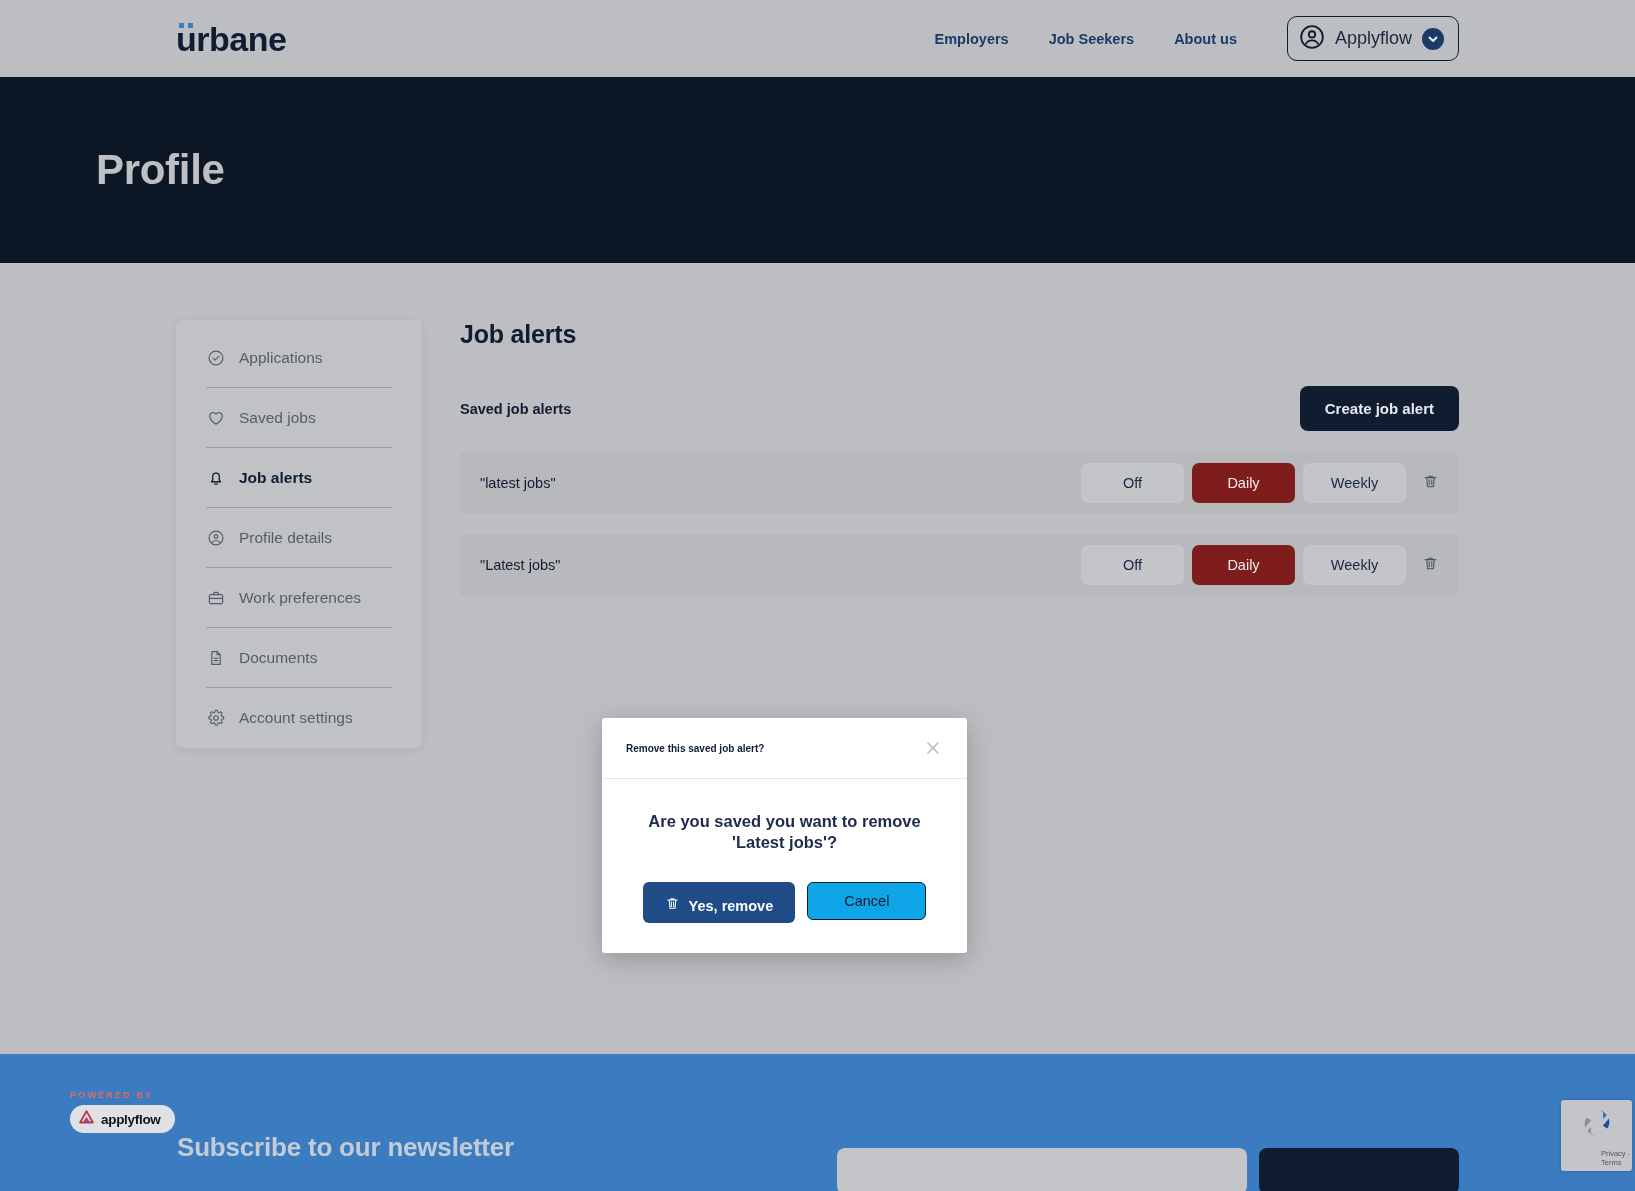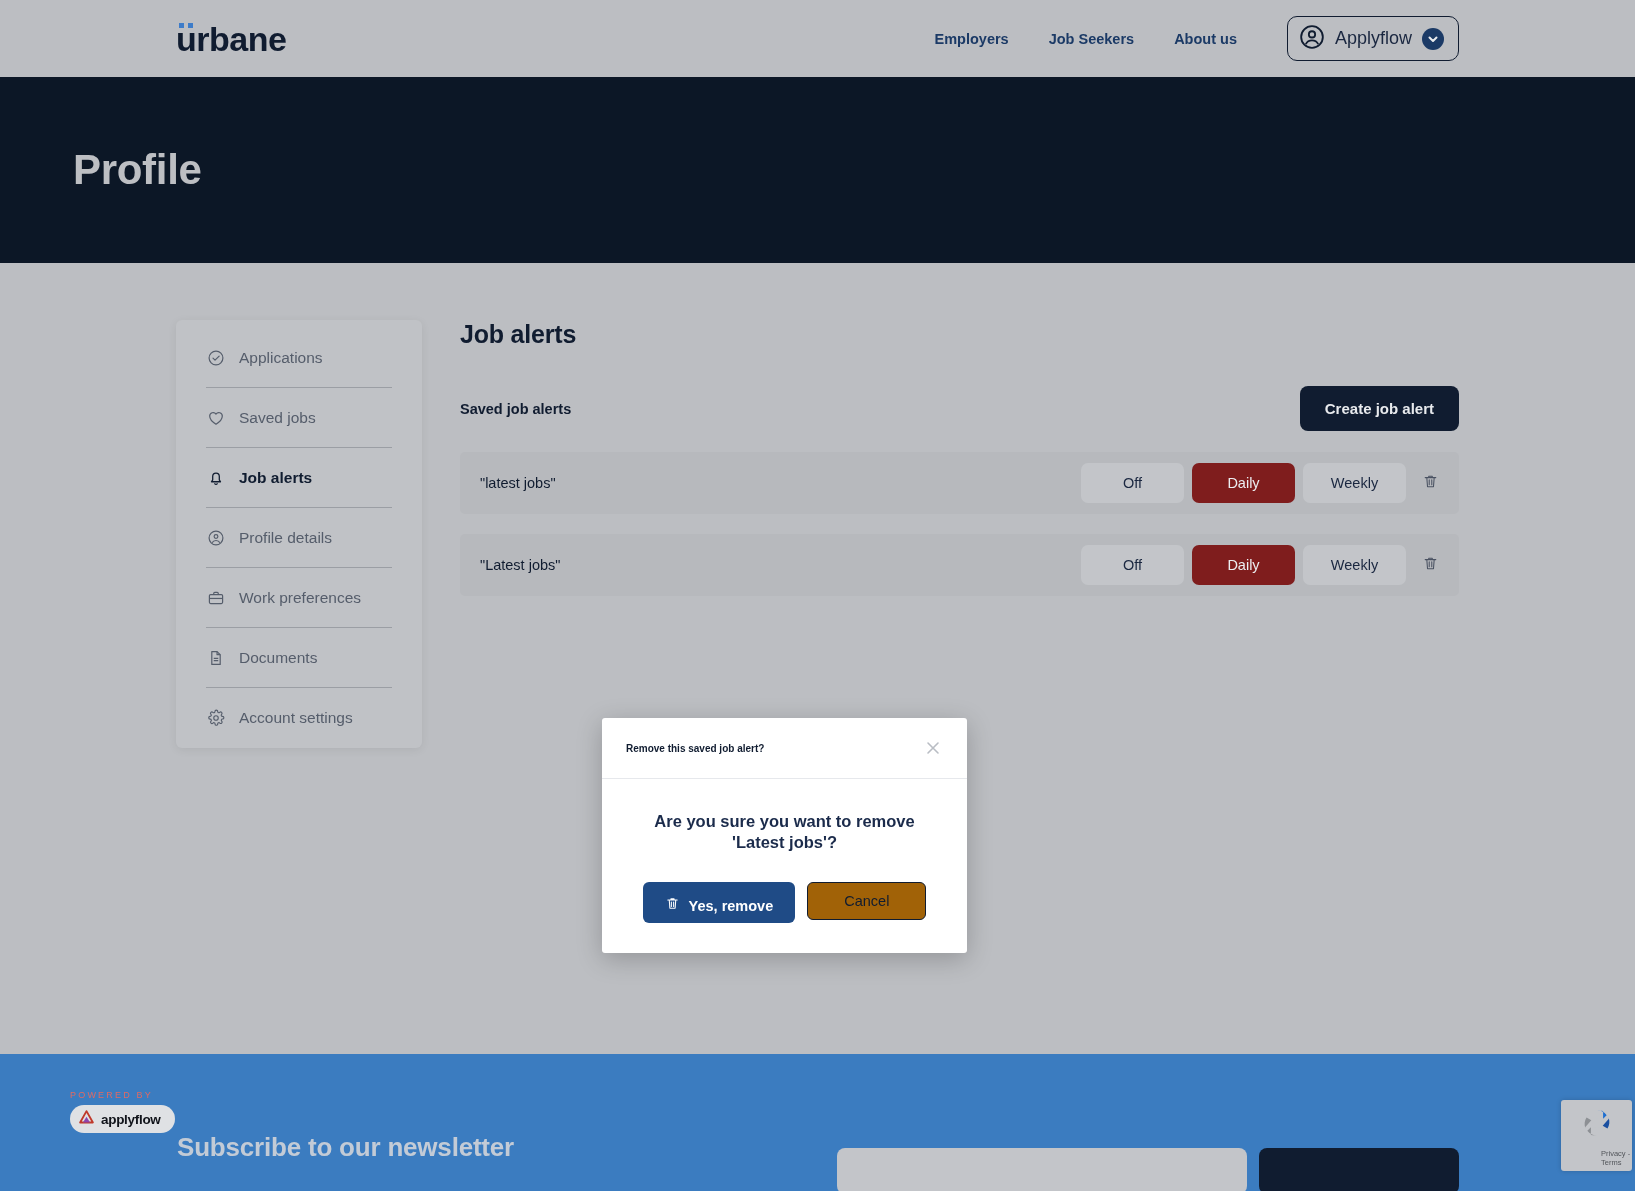--- a/index.html
+++ b/index.html
@@ -69,21 +69,21 @@
     border-radius: 50%;
     background: #1b3a66;
     display: flex; align-items: center; justify-content: center;
   }
   .chev svg { display: block; }
 
   
   .hero {
     height: 186px;
     background: #0c1726;
-    padding: 0 73px;
+    padding: 0 96px;
     display: flex;
     align-items: center;
   }
   .hero h1 {
     font-size: 42px;
     font-weight: 700;
     color: #bdbfc3;
     letter-spacing: -0.3px;
   }
 
@@ -258,21 +258,21 @@
     border-radius: 6px;
     font-size: 14.5px;
     font-weight: 700;
     padding: 9px 22px;
     height: 41px;
     display: flex; align-items: flex-end; gap: 9px;
     cursor: pointer;
     font-family: inherit;
   }
   .btn-cancel {
-    background: #a16207;
+    background: #0ea5e9;
     color: #101c30;
     border: 1.5px solid #101c30;
     border-radius: 6px;
     font-size: 14.5px;
     font-weight: 400;
     padding: 0 36px;
     height: 38px;
     cursor: pointer;
     font-family: inherit;
   }
@@ -289,21 +289,21 @@
     align-items: center;
   }
   .powered {
     position: absolute;
     left: 70px; top: 1090px;
     z-index: 5;
   }
   .powered .pb-label {
     font-size: 9px;
     letter-spacing: 2.2px;
-    font-weight: 400;
+    font-weight: 700;
     color: #e06a63;
     margin-bottom: 5px;
   }
   .af-badge {
     background: #dfe1e4;
     border-radius: 14px;
     height: 28px;
     display: inline-flex;
     align-items: center;
     gap: 6px;
@@ -534,21 +534,21 @@
       <span class="m-title">Remove this saved job alert?</span>
       <button class="modal-close">
         <span>
           <svg width="20" height="20" viewBox="0 0 20 20" fill="none" stroke="currentColor" stroke-width="1.6" stroke-linecap="round">
               <path d="M5 5l10 10M15 5L5 15"></path>
             </svg>
         </span>
       </button>
     </div>
     <div class="modal-body">
-      <p class="m-msg">Are you sure you want to remove 'Latest jobs'?</p>
+      <p class="m-msg">Are you saved you want to remove 'Latest jobs'?</p>
     </div>
     <div class="modal-foot">
       <button class="btn-confirm">
         <span>
           <svg width="15" height="15" viewBox="0 0 24 24" fill="none" stroke="#ffffff" stroke-width="1.7" stroke-linecap="round" stroke-linejoin="round">
               <path d="M4.5 6.5h15M9.5 6.5V4.6h5v1.9M6.8 6.5l1 13h8.4l1-13M10.2 9.6v7M13.8 9.6v7"></path>
             </svg>
         </span>
         <span>Yes, remove</span>
       </button>

